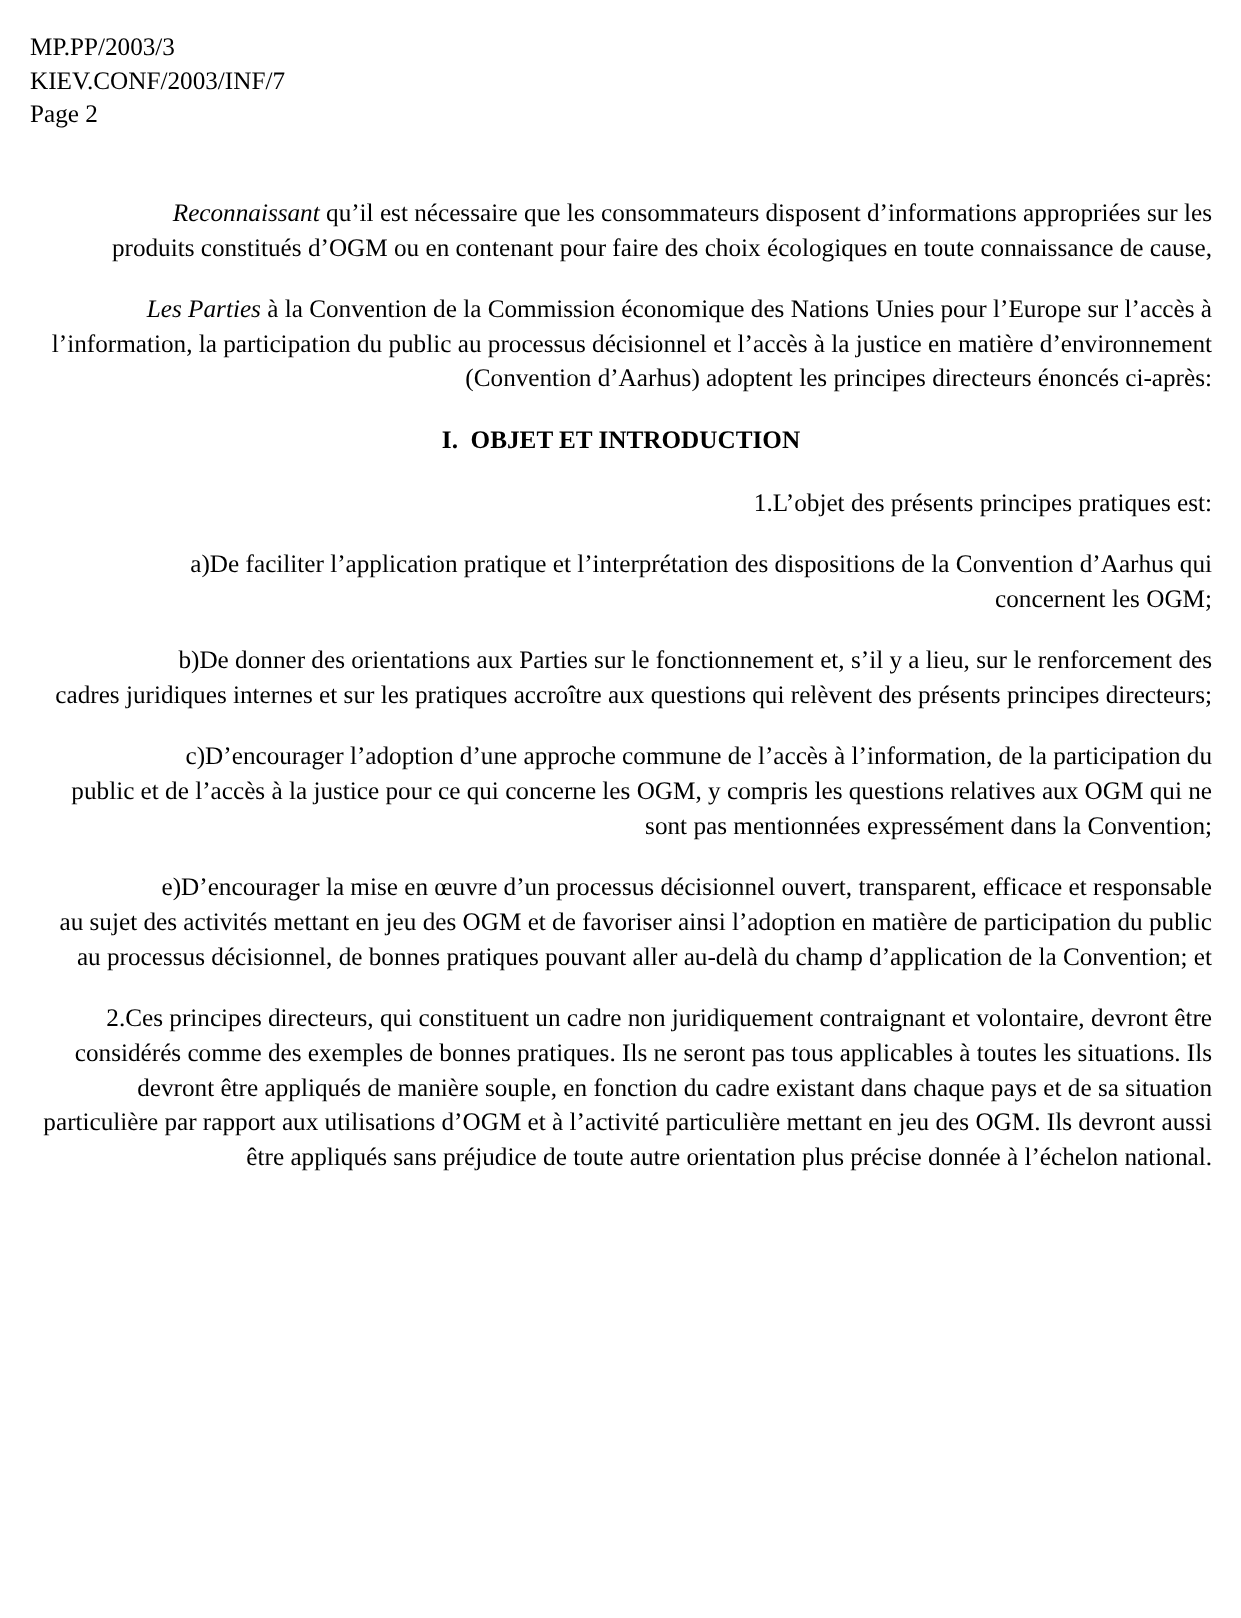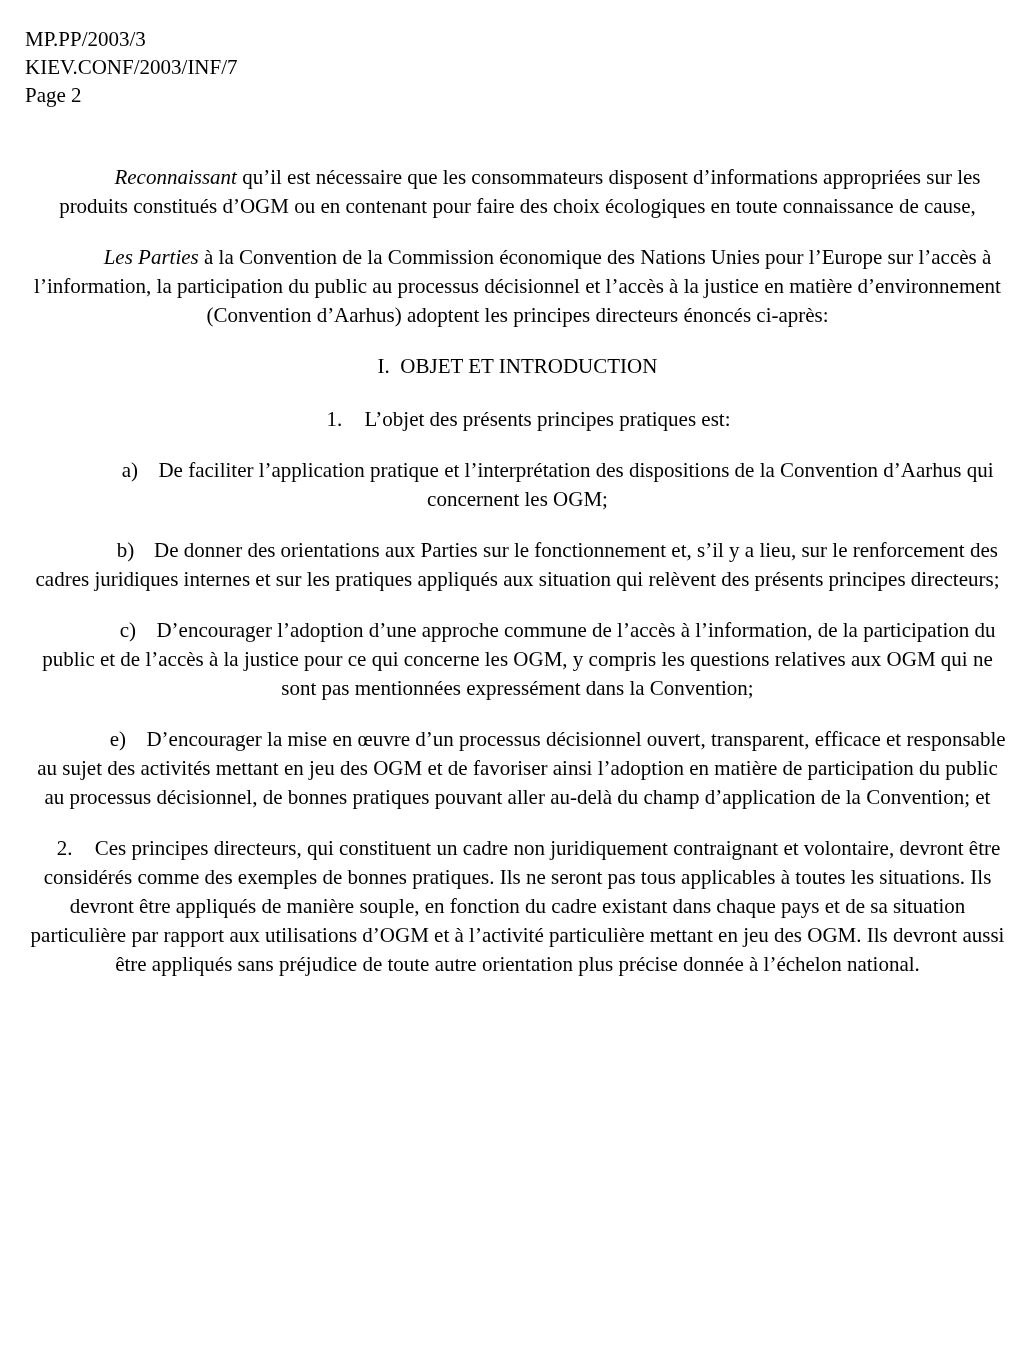--- a/index.html
+++ b/index.html
@@ -24,32 +24,32 @@
   }
   .header-line {
     font-size: 21px;
     line-height: 28px;
     white-space: pre;
   }
   p.body {
     font-size: 21px;
     line-height: 29px;
     margin: 0 0 22px 0;
-    text-align: center;
+    text-align: right;
   }
   p.indent {
     text-indent: 60px;
   }
   .lead {
     font-style: italic;
   }
   h1.section-heading {
     font-size: 21px;
     line-height: 29px;
-    font-weight: normal;
+    font-weight: bold;
     text-align: center;
     margin: 0 0 24px 0;
     white-space: pre-wrap;
   }
   .num {
     display: inline-block;
     width: 60px;
     text-indent: 0;
   }
   .letter {
@@ -73,21 +73,21 @@
 
 
   <p class="body indent"><span class="lead">Les Parties</span><span> à la Convention de la Commission économique des Nations Unies pour l’Europe sur l’accès à l’information, la participation du public au processus décisionnel et l’accès à la justice en matière d’environnement (Convention d’Aarhus) adoptent les principes directeurs énoncés ci-après:</span></p>
 
   <h1 class="section-heading">I.  OBJET ET INTRODUCTION</h1>
 
   <p class="body"><span class="num">1.</span><span>L’objet des présents principes pratiques est:</span></p>
 
   <p class="body indent"><span class="letter">a)</span><span>De faciliter l’application pratique et l’interprétation des dispositions de la Convention d’Aarhus qui concernent les OGM;</span></p>
 
-  <p class="body indent"><span class="letter">b)</span><span>De donner des orientations aux Parties sur le fonctionnement et, s’il y a lieu, sur le renforcement des cadres juridiques internes et sur les pratiques appliqués aux situation qui relèvent des présents principes directeurs;</span></p>
+  <p class="body indent"><span class="letter">b)</span><span>De donner des orientations aux Parties sur le fonctionnement et, s’il y a lieu, sur le renforcement des cadres juridiques internes et sur les pratiques accroître aux questions qui relèvent des présents principes directeurs;</span></p>
 
   <p class="body indent"><span class="letter">c)</span><span>D’encourager l’adoption d’une approche commune de l’accès à l’information, de la participation du public et de l’accès à la justice pour ce qui concerne les OGM, y compris les questions relatives aux OGM qui ne sont pas mentionnées expressément dans la Convention;</span></p>
 
 
   <p class="body indent"><span class="letter">e)</span><span>D’encourager la mise en œuvre d’un processus décisionnel ouvert, transparent, efficace et responsable au sujet des activités mettant en jeu des OGM et de favoriser ainsi l’adoption en matière de participation du public au processus décisionnel, de bonnes pratiques pouvant aller au-delà du champ d’application de la Convention; et</span></p>
 
 
   <p class="body"><span class="num">2.</span><span>Ces principes directeurs, qui constituent un cadre non juridiquement contraignant et volontaire, devront être considérés comme des exemples de bonnes pratiques. Ils ne seront pas tous applicables à toutes les situations. Ils devront être appliqués de manière souple, en fonction du cadre existant dans chaque pays et de sa situation particulière par rapport aux utilisations d’OGM et à l’activité particulière mettant en jeu des OGM. Ils devront aussi être appliqués sans préjudice de toute autre orientation plus précise donnée à l’échelon national.</span></p>
 
 </div>

